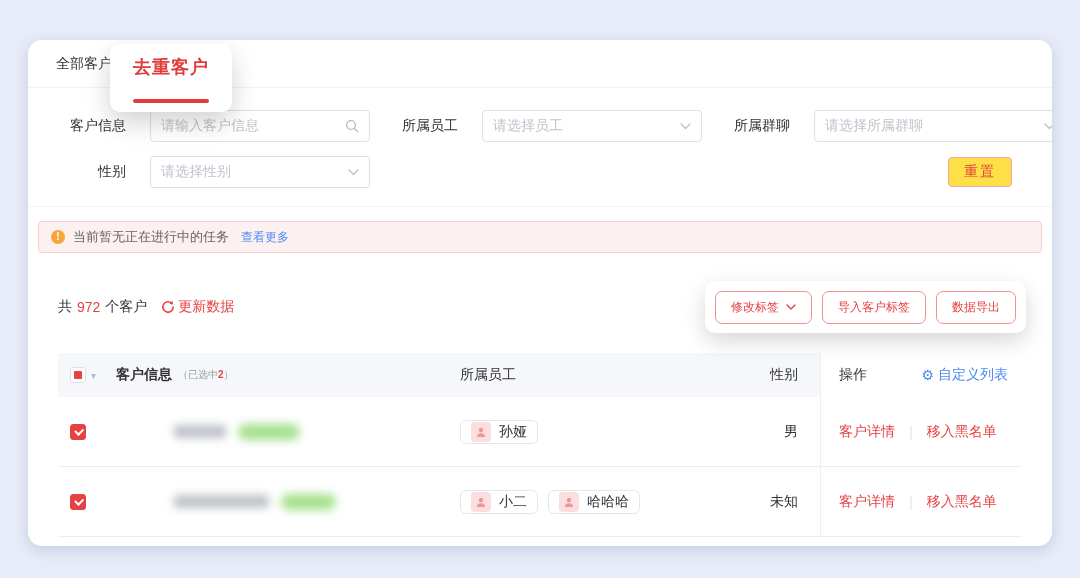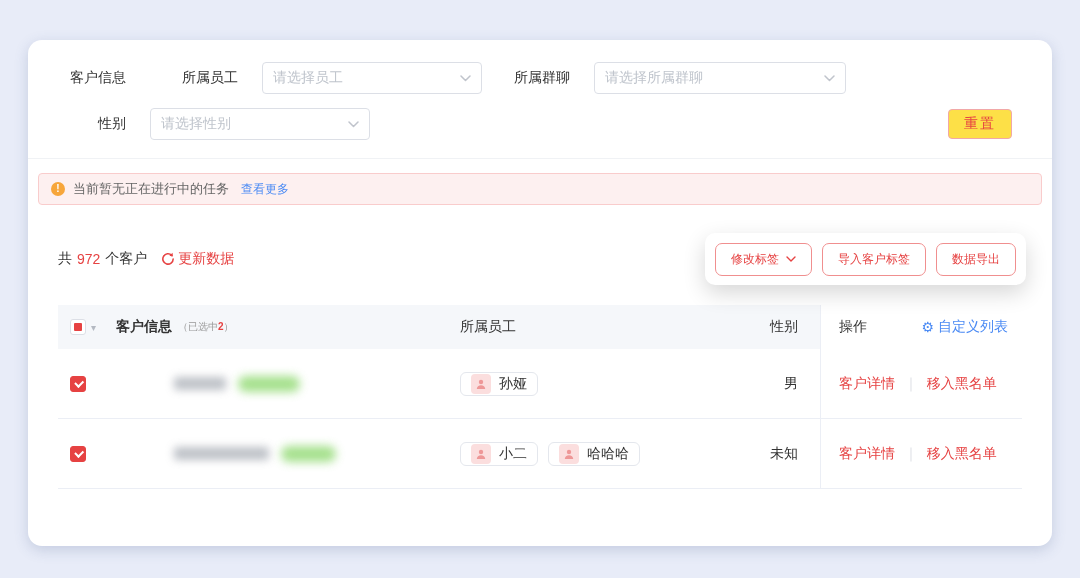--- a/index.html
+++ b/index.html
@@ -116,25 +116,41 @@
   .chip-name { color:#333; font-size:14px; white-space:nowrap; }
   
   .op-link { color:#e64242; font-size:14px; cursor:pointer; white-space:nowrap; }
   .op-sep { color:#d9dce3; margin:0 9px; }
 </style>
 </head>
 <body>
 
 <div class="card">
 
+  <div class="tabbar">
+    <span class="tab-all">全部客户</span>
+    <div class="tab-callout">
+      <span class="txt">去重客户</span>
+      <span class="bar"></span>
+    </div>
+  </div>
 
   <div class="filters">
     <div class="f-row">
       <div class="f-group">
         <span class="f-label">客户信息</span>
+        <div class="f-input">
+          <span class="ph">请输入客户信息</span>
+          <span class="icon-right">
+            <svg width="14" height="14" viewBox="0 0 14 14">
+                <circle cx="6" cy="6" r="4.4" fill="none" stroke="#b6bcc6" stroke-width="1.4"></circle>
+                <line x1="9.4" y1="9.4" x2="12.6" y2="12.6" stroke="#b6bcc6" stroke-width="1.4" stroke-linecap="round"></line>
+              </svg>
+          </span>
+        </div>
       </div>
       <div class="f-group">
         <span class="f-label">所属员工</span>
         <div class="f-select">
           <span class="ph">请选择员工</span>
           <span class="icon-right">
             <svg width="11" height="7" viewBox="0 0 11 7">
                 <polyline points="1,1 5.5,5.5 10,1" fill="none" stroke="#c0c4cc" stroke-width="1.5" stroke-linecap="round" stroke-linejoin="round"></polyline>
               </svg>
           </span>

